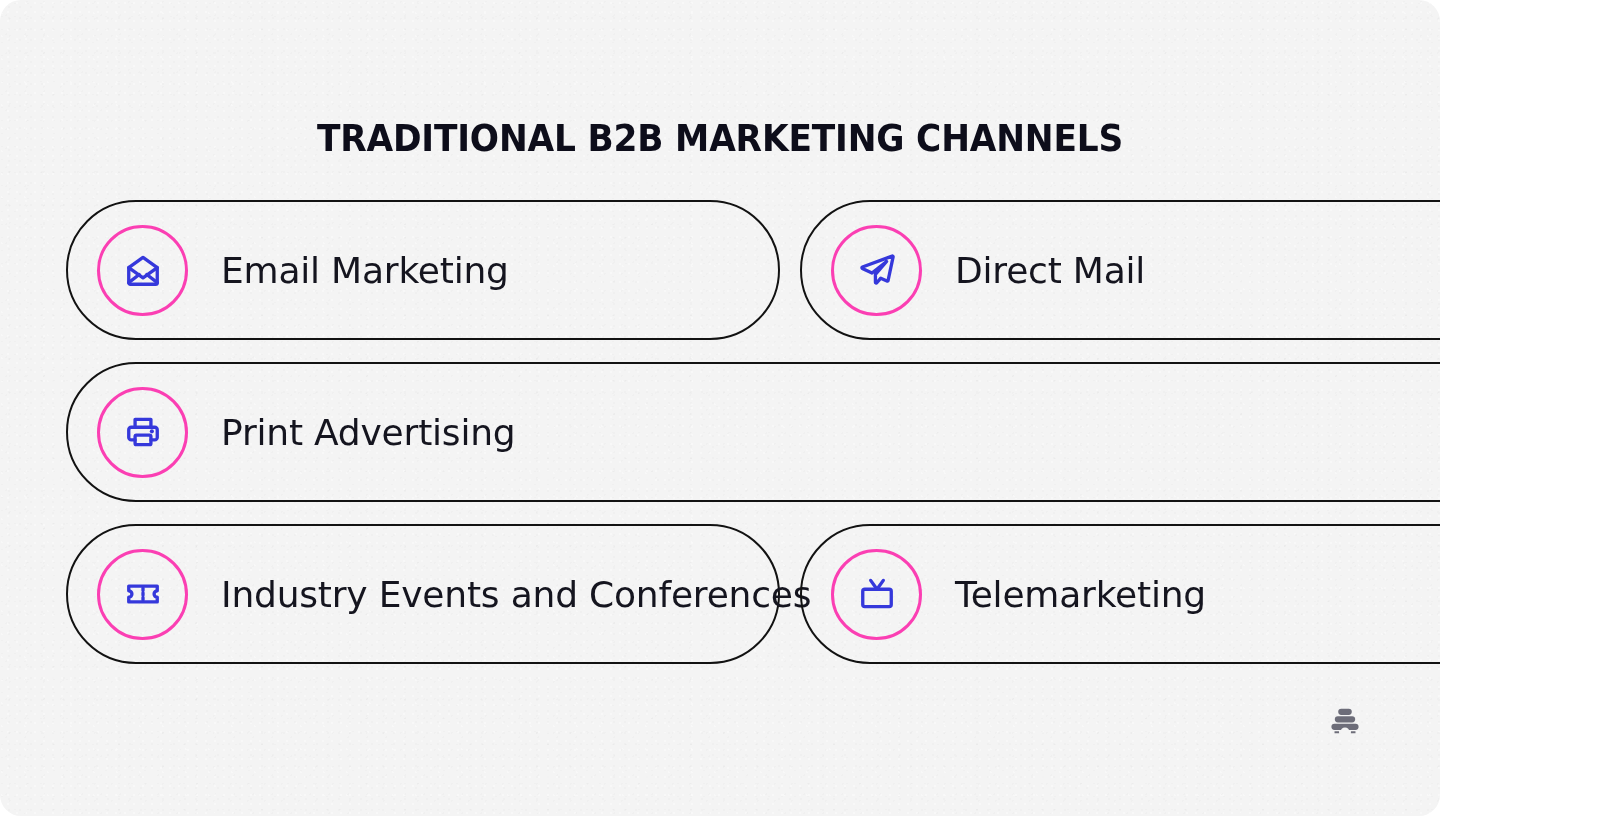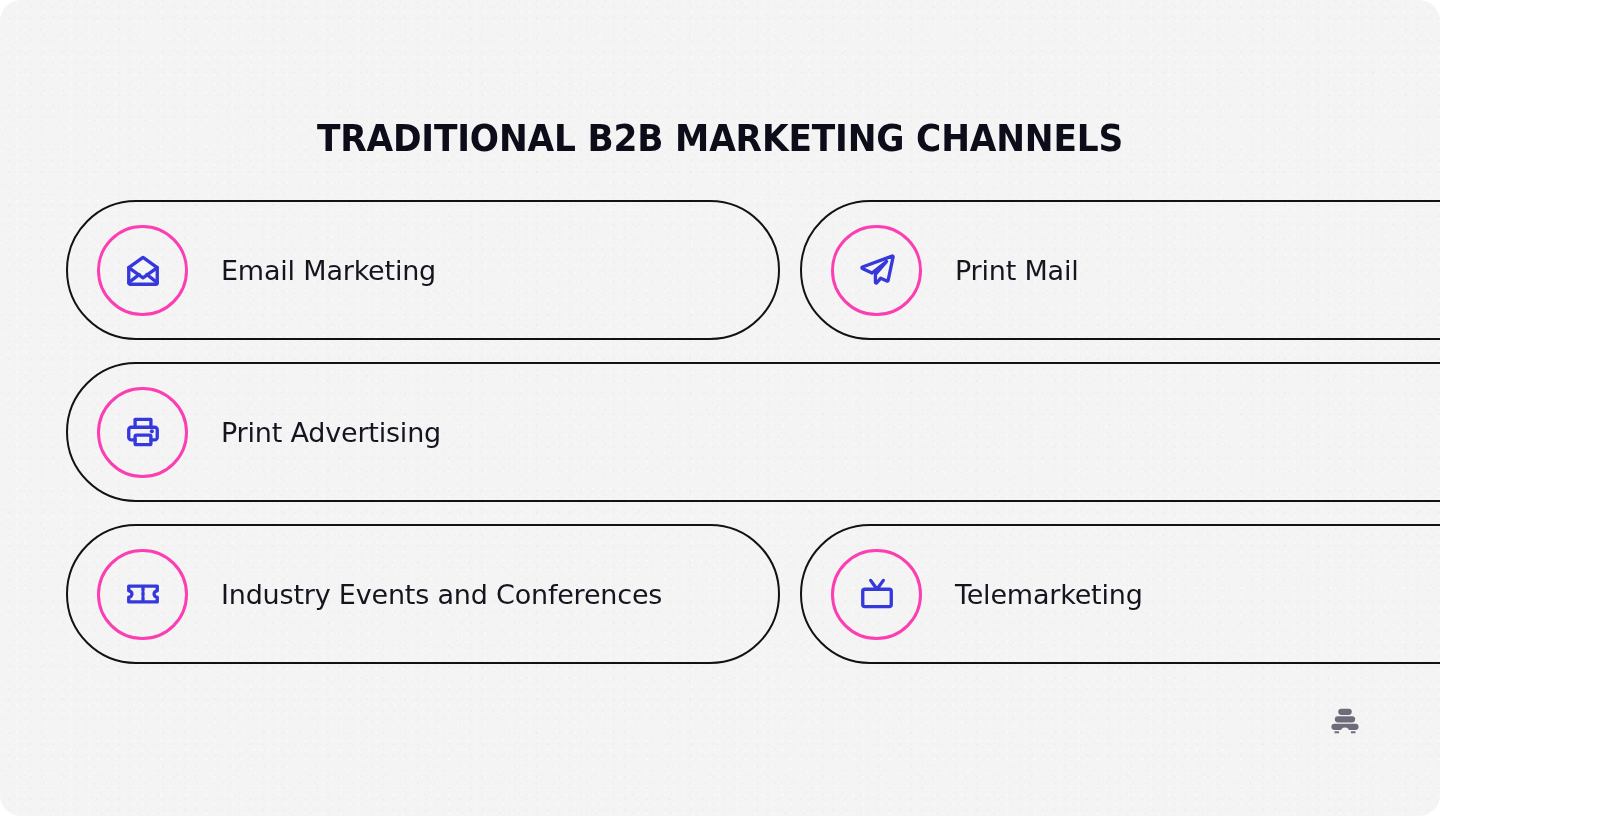--- a/index.html
+++ b/index.html
@@ -99,21 +99,21 @@
     stroke: #3538db;
     fill: none;
     stroke-width: 2.1;
     stroke-linecap: round;
     stroke-linejoin: round;
   }
 
   .card-label {
     margin-left: 33px;
     font-family: "DejaVu Sans", sans-serif;
-    font-size: 27px;
+    font-size: 36px;
     font-weight: 400;
     color: #15151f;
     letter-spacing: -.2px;
     white-space: nowrap;
     text-align: right;
   }
 
   #logo {
     position: absolute;
     right: 78px;
@@ -144,21 +144,21 @@
         </span>
         <span class="card-label">Email Marketing</span>
       </div>
 
       <div class="card half">
         <span class="icon-ring">
           <svg viewBox="0 0 24 24">
             <path d="M21.5 3.2 2.8 10.1a.5.5 0 0 0-.05.92l6.1 2.9 9.2-7.3-7.05 8.2v4.9a.5.5 0 0 0 .88.33l2.5-2.9 3.9 1.85a.5.5 0 0 0 .7-.34l3.2-14.9a.5.5 0 0 0-.68-.56z"></path>
           </svg>
         </span>
-        <span class="card-label">Print Mail</span>
+        <span class="card-label">Direct Mail</span>
       </div>
 
     </div>
 
     <div class="row">
 
       <div class="card full">
         <span class="icon-ring">
           <svg viewBox="0 0 24 24">
             <path d="M7 9V4h10v5"></path>

